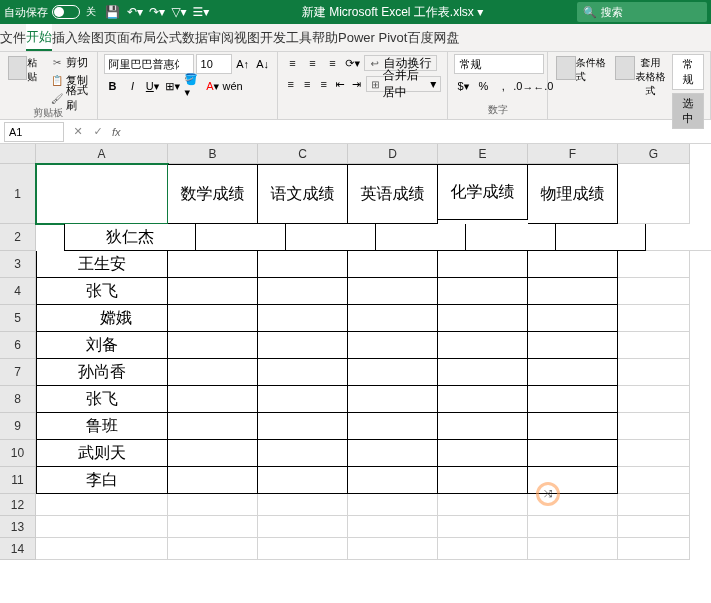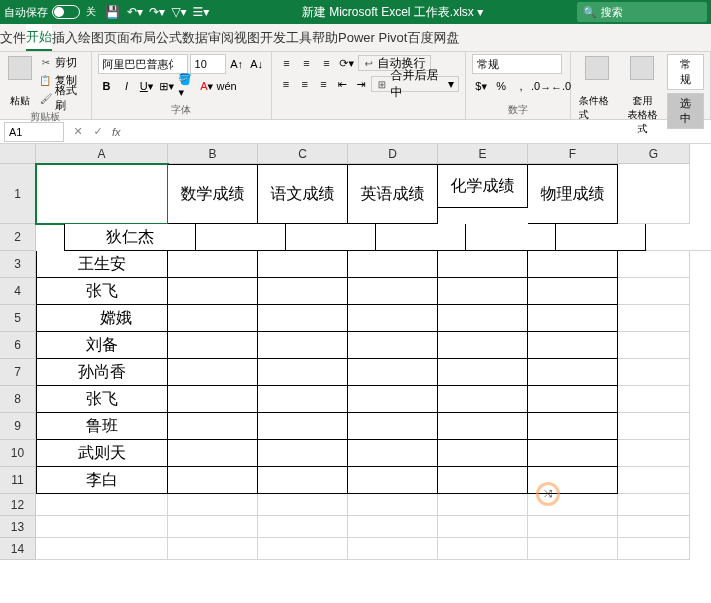--- a/index.html
+++ b/index.html
@@ -13,21 +13,21 @@
 .qat-icon{width:14px;height:14px;display:flex;align-items:center;justify-content:center;color:#fff;font-size:12px}
 .title{flex:1;text-align:center;font-size:12px}
 .search-box{background:#3a9e65;height:20px;width:130px;display:flex;align-items:center;padding:0 6px;gap:4px;font-size:11px;border-radius:2px}
 .menubar{background:#f3f2f1;height:28px;display:flex;align-items:center;border-bottom:1px solid #d4d4d4}
 .menu-item{padding:0 0;height:100%;display:flex;align-items:center;font-size:13px;color:#333;cursor:pointer}
 .menu-item.active{background:#fff;border-bottom:2px solid #0f7b3f;color:#0f7b3f;font-weight:500}
 .ribbon{background:#f3f2f1;height:68px;display:flex;border-bottom:1px solid #d4d4d4}
 .ribbon-group{border-right:1px solid #d4d4d4;display:flex;flex-direction:column;padding:2px 6px;justify-content:space-between}
 .ribbon-group-content{display:flex;gap:4px;align-items:flex-start;flex:1}
 .ribbon-group-label{font-size:10px;color:#666;text-align:center;height:14px;line-height:14px}
-.ribbon-big-btn{display:flex;flex-direction:column;align-items:center;gap:14px;padding:2px;cursor:pointer}
+.ribbon-big-btn{display:flex;gap:0;padding:2px;cursor:pointer}
 .ribbon-big-icon{width:24px;height:24px;background:#ddd;border:1px solid #bbb}
 .ribbon-big-label{font-size:10px}
 .ribbon-col{display:flex;flex-direction:column;gap:2px;font-size:11px}
 .ribbon-small{display:flex;align-items:center;gap:3px;height:16px;cursor:pointer;padding:0 2px}
 .mini-icon{width:12px;height:12px;display:inline-flex;align-items:center;justify-content:center;font-size:10px;color:#555}
 .font-select{border:1px solid #ccc;background:#fff;height:20px;font-size:11px;padding:0 14px 0 4px;width:90px}
 .size-select{border:1px solid #ccc;background:#fff;height:20px;font-size:11px;padding:0 14px 0 4px;width:36px}
 .btn-row{display:flex;gap:2px;align-items:center}
 .fmt-btn{width:18px;height:18px;display:flex;align-items:center;justify-content:center;border:1px solid transparent;font-size:11px;cursor:pointer}
 .num-select{border:1px solid #ccc;background:#fff;height:20px;font-size:11px;padding:0 14px 0 4px;width:60px}
@@ -129,21 +129,20 @@
         <span class="fmt-btn">
             <i>I</i>
           </span>
         <span class="fmt-btn"><u>U</u>▾</span>
         <span class="fmt-btn">⊞▾</span>
         <span class="fmt-btn">🪣▾</span>
         <span class="fmt-btn"><span style="color:red">A</span>▾</span>
         <span class="fmt-btn">wén</span>
       </div>
     </div>
-    <div class="ribbon-group-label">字体</div>
   </div>
 
   <div class="ribbon-group" style="min-width:170px">
     <div class="ribbon-group-content" style="flex-direction:column;gap:3px">
       <div class="btn-row">
         <span class="fmt-btn">≡</span>
         <span class="fmt-btn">≡</span>
         <span class="fmt-btn">≡</span>
         <span class="fmt-btn">⟳▾</span>
         <div class="ribbon-small" style="border:1px solid #ccc;padding:0 4px">
@@ -229,21 +228,21 @@
       <div class="row-h" style="height: 22px;">12</div>
       <div class="row-h" style="height: 22px;">13</div>
       <div class="row-h" style="height: 22px;">14</div>
     </div>
   <div class="cells" id="cells">
       <div class="cell-row">
         <div class="cell selected" style="width: 132px; height: 60px; border-width: 1px; border-style: solid; border-color: rgb(0, 0, 0);"></div>
         <div class="cell" style="width: 90px; height: 60px; border-right: 1px solid rgb(0, 0, 0); border-bottom: 1px solid rgb(0, 0, 0); border-top: 1px solid rgb(0, 0, 0);">数学成绩</div>
         <div class="cell" style="width: 90px; height: 60px; border-right: 1px solid rgb(0, 0, 0); border-bottom: 1px solid rgb(0, 0, 0); border-top: 1px solid rgb(0, 0, 0);">语文成绩</div>
         <div class="cell" style="width: 90px; height: 60px; border-right: 1px solid rgb(0, 0, 0); border-bottom: 1px solid rgb(0, 0, 0); border-top: 1px solid rgb(0, 0, 0);">英语成绩</div>
-        <div class="cell" style="width: 90px; height: 44px; border-right: 1px solid rgb(0, 0, 0); border-bottom: 1px solid rgb(0, 0, 0); border-top: 1px solid rgb(0, 0, 0); text-align: right;">化学成绩</div>
+        <div class="cell" style="width: 90px; height: 56px; border-right: 1px solid rgb(0, 0, 0); border-bottom: 1px solid rgb(0, 0, 0); border-top: 1px solid rgb(0, 0, 0); text-align: right;">化学成绩</div>
         <div class="cell" style="width: 90px; height: 60px; border-right: 1px solid rgb(0, 0, 0); border-bottom: 1px solid rgb(0, 0, 0); border-top: 1px solid rgb(0, 0, 0);">物理成绩</div>
         <div class="cell" style="width: 72px; height: 60px;"></div>
       </div>
       <div class="cell-row">
         <div class="cell" style="width: 132px; height: 27px; border-right: 1px solid rgb(0, 0, 0); border-bottom: 1px solid rgb(0, 0, 0); border-left: 1px solid rgb(0, 0, 0); margin-left: 28px;">狄仁杰</div>
         <div class="cell" style="width: 90px; height: 27px; border-right: 1px solid rgb(0, 0, 0); border-bottom: 1px solid rgb(0, 0, 0);"></div>
         <div class="cell" style="width: 90px; height: 27px; border-right: 1px solid rgb(0, 0, 0); border-bottom: 1px solid rgb(0, 0, 0);"></div>
         <div class="cell" style="width: 90px; height: 27px; border-right: 1px solid rgb(0, 0, 0); border-bottom: 1px solid rgb(0, 0, 0);"></div>
         <div class="cell" style="width: 90px; height: 27px; border-right: 1px solid rgb(0, 0, 0); border-bottom: 1px solid rgb(0, 0, 0);"></div>
         <div class="cell" style="width: 90px; height: 27px; border-right: 1px solid rgb(0, 0, 0); border-bottom: 1px solid rgb(0, 0, 0);"></div>

